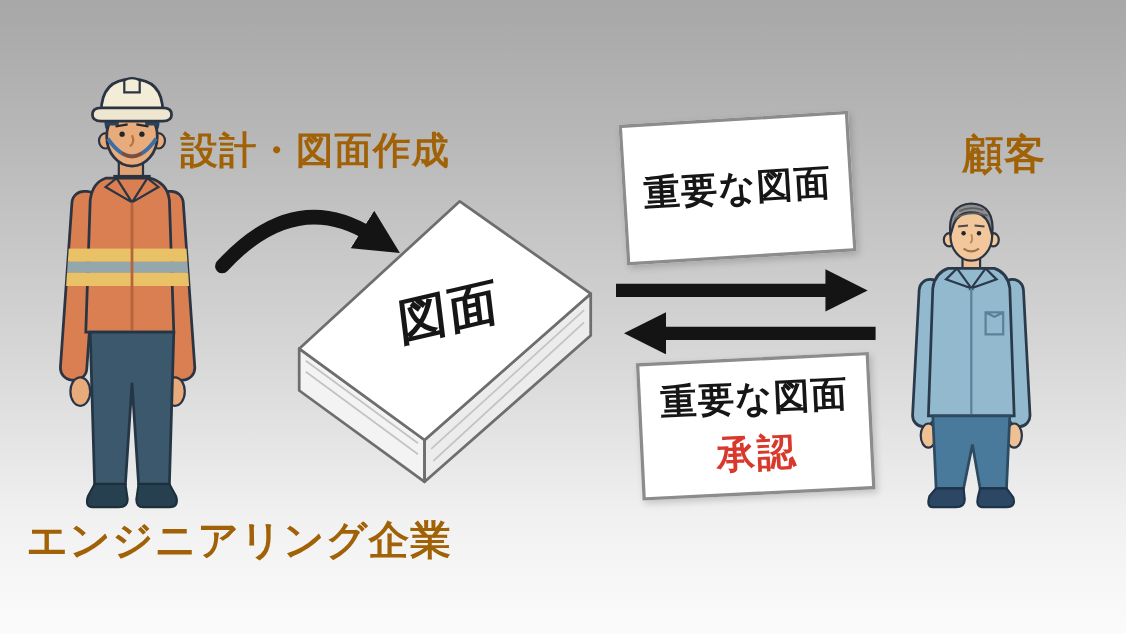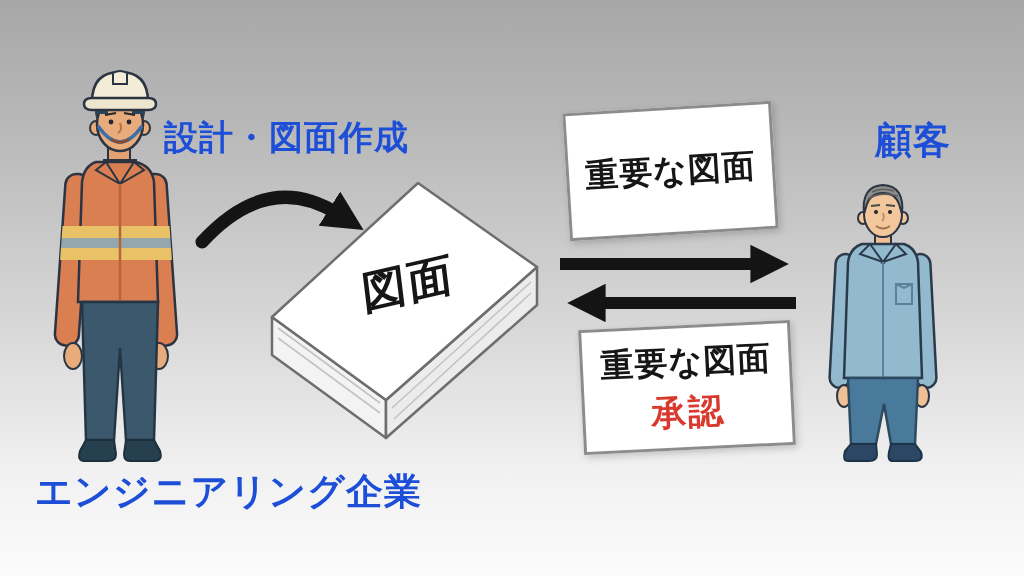--- a/index.html
+++ b/index.html
@@ -3,21 +3,21 @@
 <meta charset="utf-8">
 <style>
   html,body{margin:0;padding:0;}
   body{
     width:1024px;height:576px;overflow:hidden;position:relative;
     font-family:"Liberation Sans","DejaVu Sans",sans-serif;
     background:linear-gradient(180deg,#a7a7a7 0%,#b8b8b8 22%,#d6d6d6 55%,#f1f1f1 82%,#fbfbfb 100%);
   }
   .abs{position:absolute;}
   .lbl{
-    position:absolute;color:#1d4ed8;font-weight:800;white-space:nowrap;
+    position:absolute;color:#a16207;font-weight:800;white-space:nowrap;
     letter-spacing:1px;line-height:1.05;
   }
   .card{
     position:absolute;background:#ffffff;border:3px solid #8c8c8c;
     box-shadow:2px 3px 7px rgba(0,0,0,0.18);
     display:flex;flex-direction:column;align-items:center;justify-content:center;
     text-align:center;
   }
   .card .l1{font-weight:800;font-size:33px;color:#161616;letter-spacing:1px;white-space:nowrap;}
   .card .l2{font-weight:800;font-size:35px;letter-spacing:2px;white-space:nowrap;margin-top:4px;}
@@ -135,21 +135,21 @@
 
   <ellipse cx="33" cy="300" rx="9" ry="13" fill="#e8ab7c" stroke="#2b3442" stroke-width="2"></ellipse>
   <ellipse cx="119" cy="300" rx="9" ry="13" fill="#e8ab7c" stroke="#2b3442" stroke-width="2"></ellipse>
 
   <path d="M42 246 L118 246 L114 384 L86 384 L80 292 L74 384 L46 384 Z" fill="#3b586c" stroke="#243645" stroke-width="2.5"></path>
 
   <path d="M46 384 L74 384 L76 398 Q76 405 68 405 L44 405 Q37 405 40 395 Z" fill="#26404f" stroke="#1c2f3b" stroke-width="2"></path>
   <path d="M86 384 L114 384 L120 395 Q123 405 114 405 L90 405 Q84 405 84 398 Z" fill="#26404f" stroke="#1c2f3b" stroke-width="2"></path>
 </svg>
 
-<div class="lbl" style="left:35px;top:473px;font-size:37px;">エンジニアリング企業</div>
+<div class="lbl" style="left:24px;top:473px;font-size:37px;">エンジニアリング企業</div>
 
 <svg class="abs" style="left:812px;top:172px;" width="142" height="292" viewBox="0 0 142 292">
 
   <rect x="63" y="62" width="16" height="16" fill="#efc094" stroke="#2b3442" stroke-width="2"></rect>
   <ellipse cx="51" cy="46" rx="5" ry="6" fill="#f2c79c" stroke="#2b3442" stroke-width="2"></ellipse>
   <ellipse cx="91" cy="46" rx="5" ry="6" fill="#f2c79c" stroke="#2b3442" stroke-width="2"></ellipse>
   <ellipse cx="71" cy="42" rx="19" ry="23" fill="#f2c79c" stroke="#2b3442" stroke-width="2"></ellipse>
   <path d="M52 42 Q49 14 71 13 Q93 14 90 42 L87 32 Q83 21 71 21 Q59 21 55 32 Z" fill="#8d8d8d" stroke="#2b3442" stroke-width="2"></path>
   <path d="M60 20 Q70 15 82 19" stroke="#5f5f5f" stroke-width="1.6" fill="none"></path>
   <path d="M56 27 Q68 19 86 24" stroke="#5f5f5f" stroke-width="1.6" fill="none"></path>

